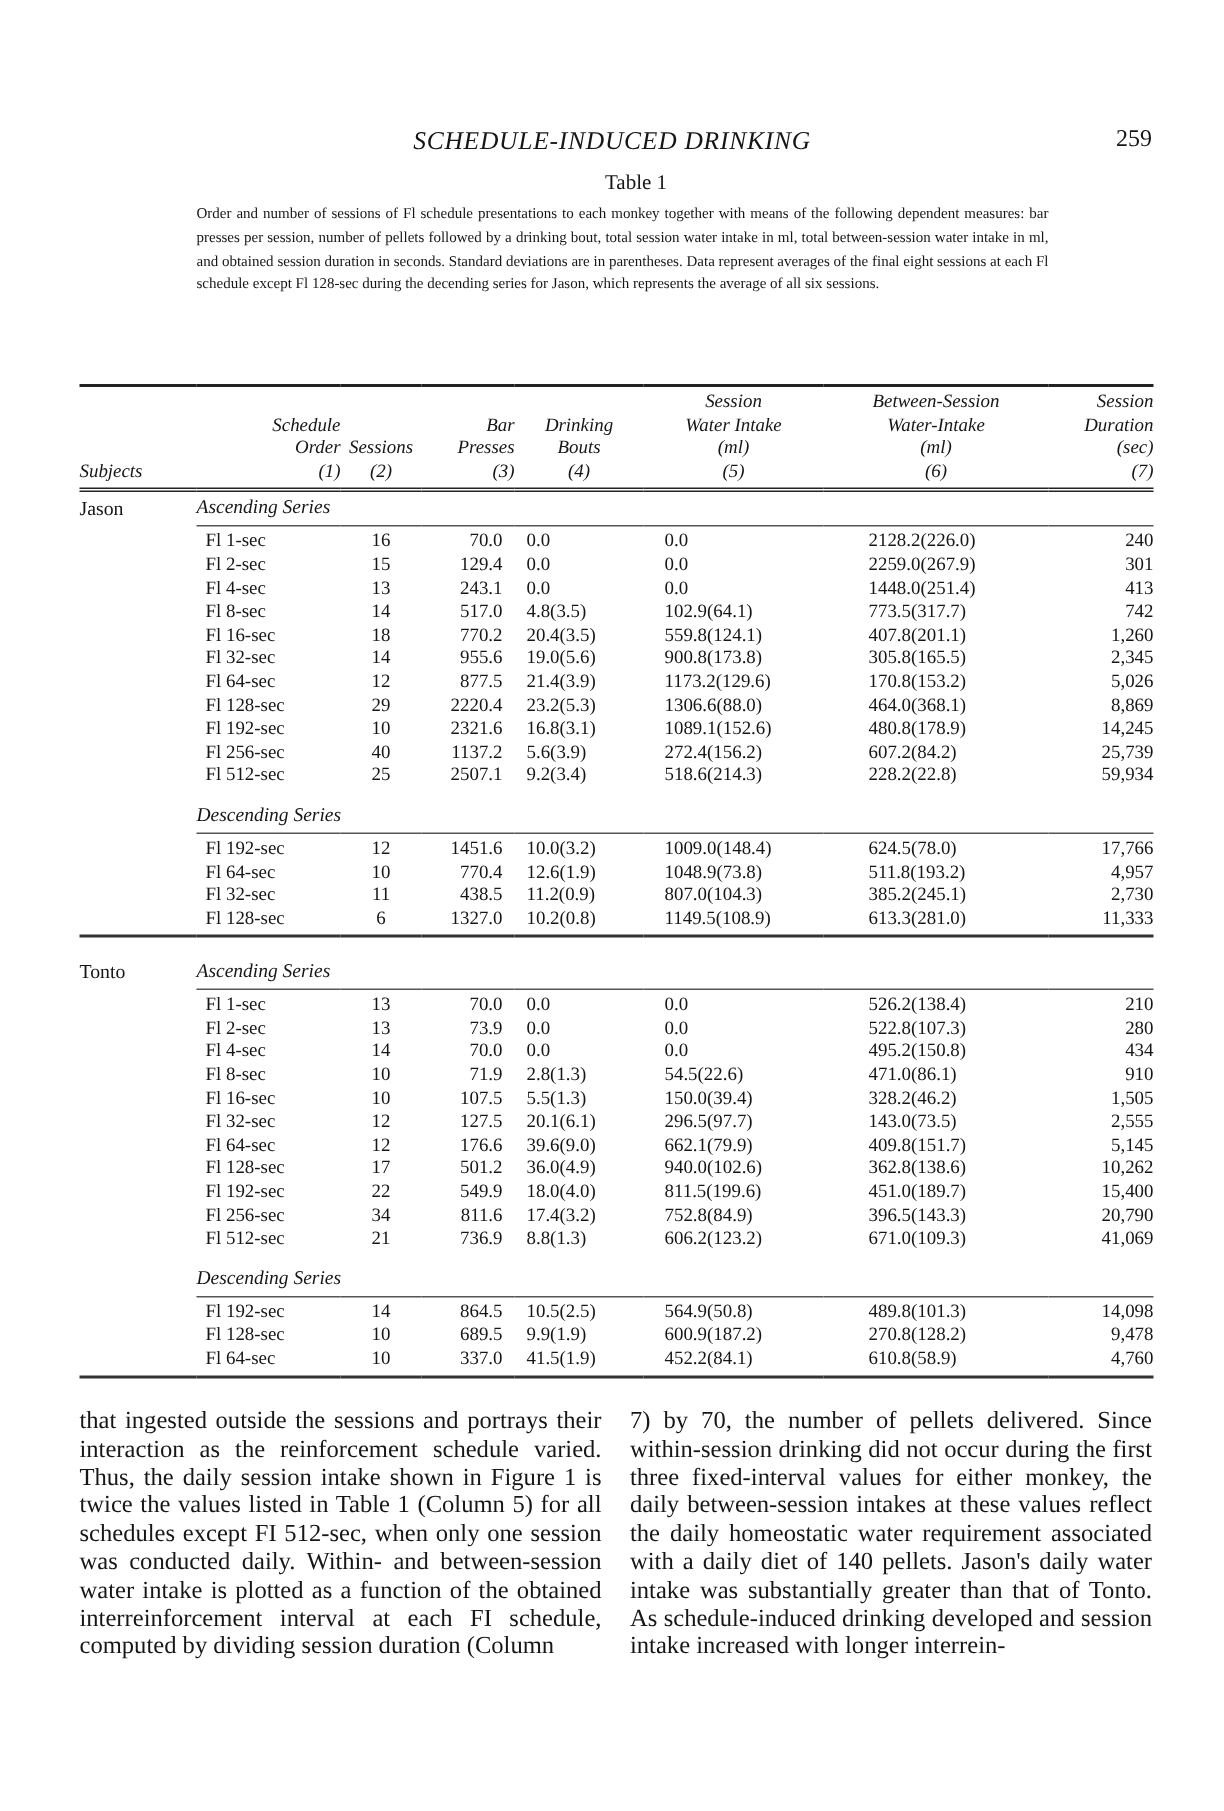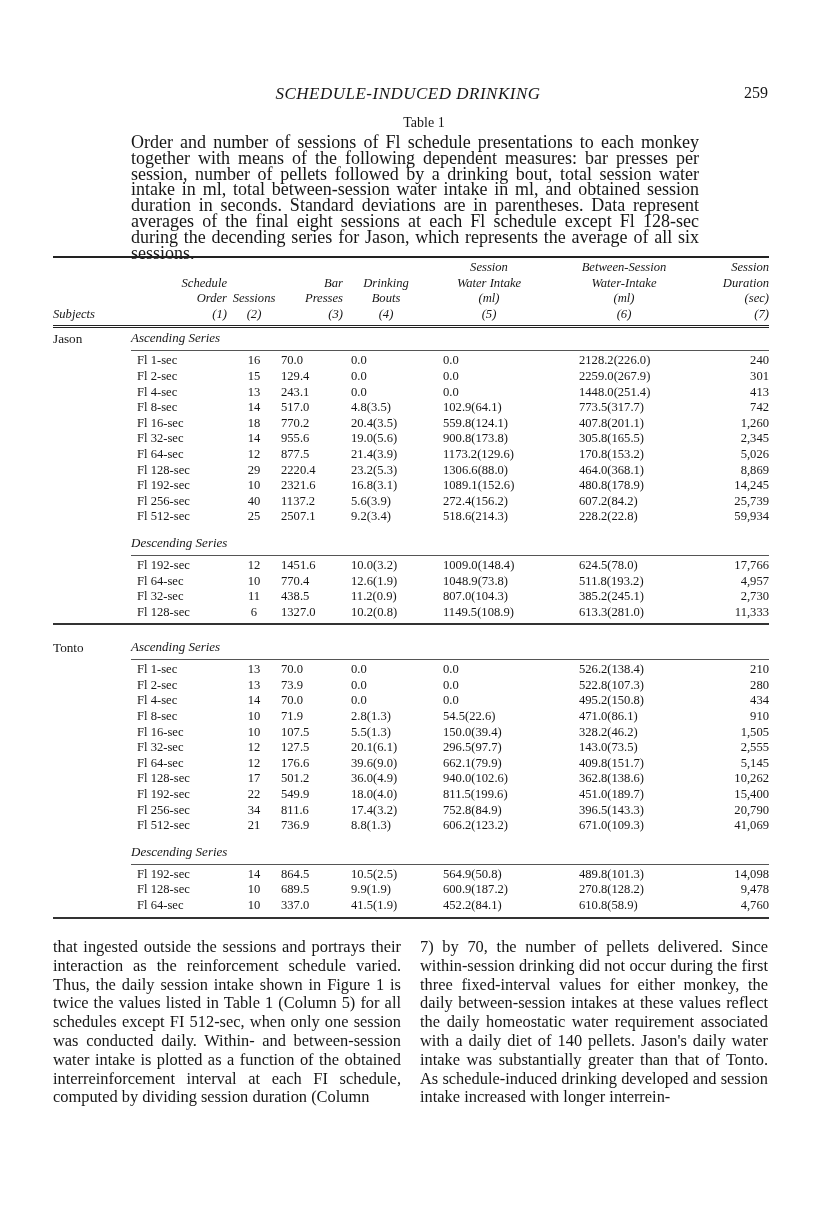--- a/index.html
+++ b/index.html
@@ -13,34 +13,34 @@
   .running-title {
     position: absolute; left: 0; width: 816px; text-align: center;
     font-style: italic; font-size: 17px; letter-spacing: 0.5px;
   }
   .page-number { position: absolute; right: 48px; top: 0; font-size: 16px; }
   .table-label {
     position: absolute; top: 115px; left: 16px; width: 816px; text-align: center; font-size: 14px;
   }
   .caption {
     position: absolute; top: 135px; left: 131px; width: 568px;
-    font-size: 18px; line-height: 15.8px; text-align: justify;
+    font-size: 10px; line-height: 15.8px; text-align: justify;
   }
   .table-wrap { position: absolute; top: 256px; left: 53px; width: 716px; }
   table { border-collapse: collapse; width: 716px; font-size: 12.6px; }
   th { font-weight: normal; font-style: italic; font-size: 12.6px; line-height: 15.6px; vertical-align: bottom; padding: 0 0 2px 0; }
   thead tr.top-rule th { border-top: 2px solid #222; height: 0; padding: 0; }
   thead tr.hdr th { border-bottom: 3px double #222; padding-bottom: 3px; padding-top: 2px; }
   td { padding: 0; height: 15.6px; line-height: 15.6px; white-space: nowrap; }
   td.subj { font-size: 13.2px; vertical-align: top; padding-top: 3px; margin-left: 32px; }
   td.series-label { text-align: left; font-style: italic; font-size: 13px; height: 20px; line-height: 20px; padding-bottom: 2px; border-bottom: 1px solid #555; }
   tr.first-row td.d { padding-top: 2px; }
   td.c-sched { padding-left: 6px; }
   td.c-sess { text-align: center; }
-  td.c-bar { padding-right: 8px; }
+  td.c-bar { text-align: right; padding-right: 8px; }
   td.c-bouts { text-align: left; padding-left: 8px; }
   td.c-swi { text-align: left; padding-left: 14px; }
   td.c-bswi { text-align: left; padding-left: 30px; }
   td.c-dur { text-align: right; }
   tr.group-end td { border-bottom: 2px solid #333; padding-bottom: 3px; }
   tr.spacer td { height: 8px; }
   .col-subj { width: 78px; } .col-sched { width: 96px; } .col-sess { width: 54px; }
   .col-bar { width: 62px; } .col-bouts { width: 86px; } .col-swi { width: 120px; }
   .col-bswi { width: 150px; } .col-dur { width: 70px; }
   .body-text {

